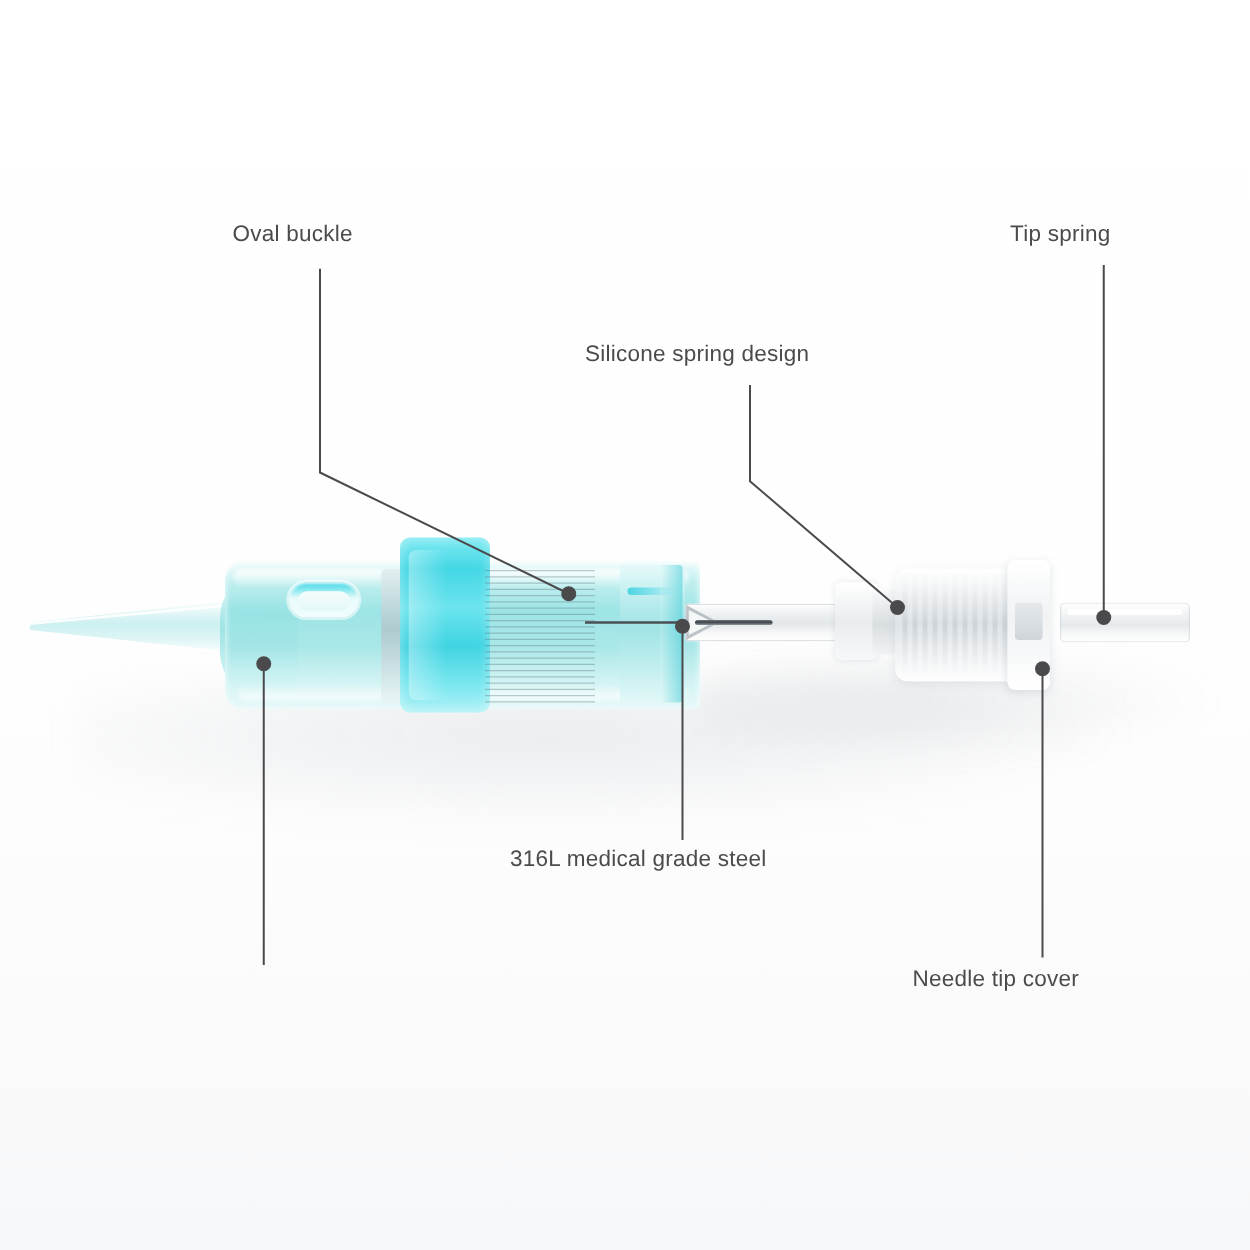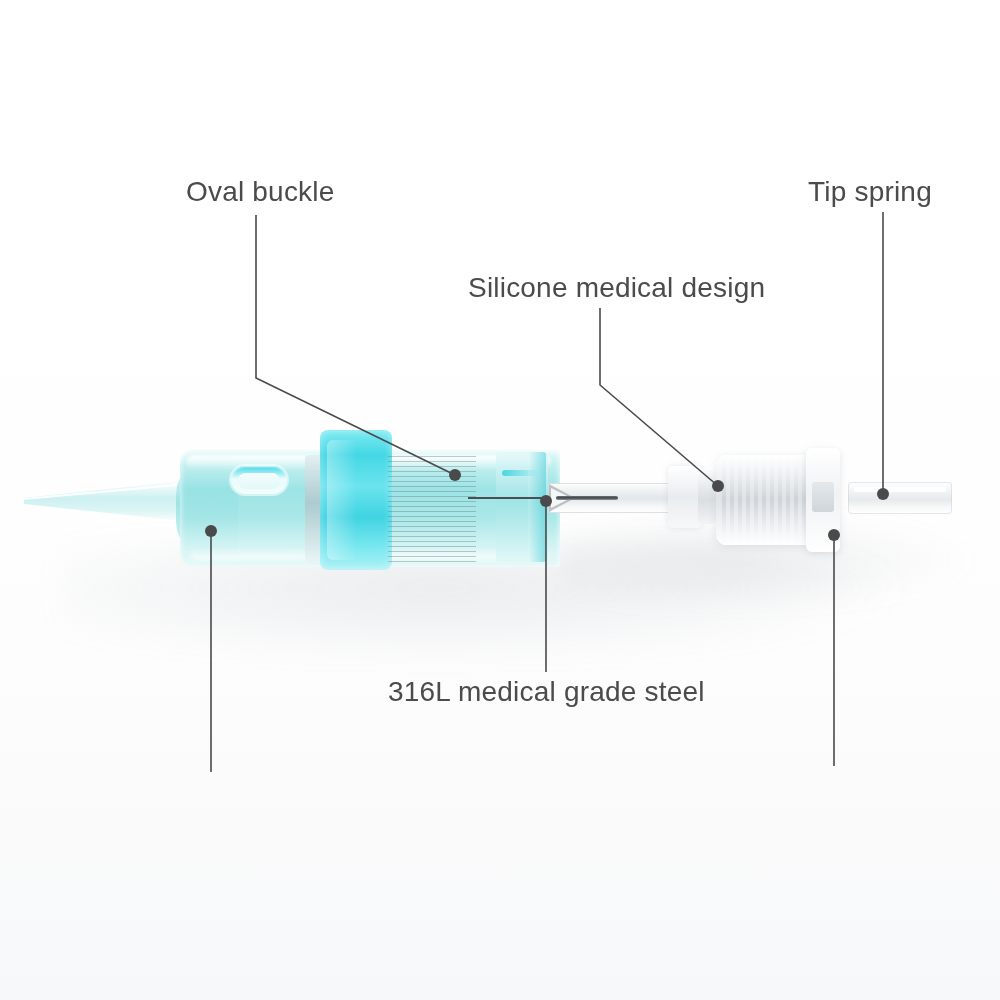--- a/index.html
+++ b/index.html
@@ -27,21 +27,21 @@
     position:absolute;
     left:560px;top:520px;width:420px;height:90px;
     background:radial-gradient(ellipse at 40% 45%,rgba(150,158,166,.16) 0%,rgba(255,255,255,0) 70%);
     filter:blur(10px);
   }
 
   
   .label{
     position:absolute;
     color:#4b4b4d;
-    font-size:28px;
+    font-size:18px;
     letter-spacing:.2px;
     white-space:nowrap;
     line-height:1;
   }
 
   
   .leader{position:absolute;left:0;top:0;width:1000px;height:1000px;pointer-events:none;}
 
   
   #cartridge{position:absolute;left:0;top:0;width:1000px;height:1000px;}
@@ -357,21 +357,22 @@
 
   <div class="dot" style="left:449px;top:469px"></div>
   <div class="dot" style="left:712px;top:480px"></div>
   <div class="dot" style="left:877px;top:488px"></div>
   <div class="dot" style="left:205px;top:525px"></div>
   <div class="dot" style="left:540px;top:495px"></div>
   <div class="dot" style="left:828px;top:529px"></div>
 
   <div class="label" style="left:186px;top:178px">Oval buckle</div>
 
-  <div class="label" style="left:468px;top:274px">Silicone medical design</div>
+  <div class="label" style="left:468px;top:274px">Silicone spring design</div>
 
   <div class="label" style="left:808px;top:178px">Tip spring</div>
 
 
-  <div class="label" style="left:388px;top:678px">316L medical grade steel</div>
-
+  <div class="label" style="left:408px;top:678px">316L medical grade steel</div>
+
+  <div class="label" style="left:730px;top:774px">Needle tip cover</div>
 
 </div>
 
 </body></html>

